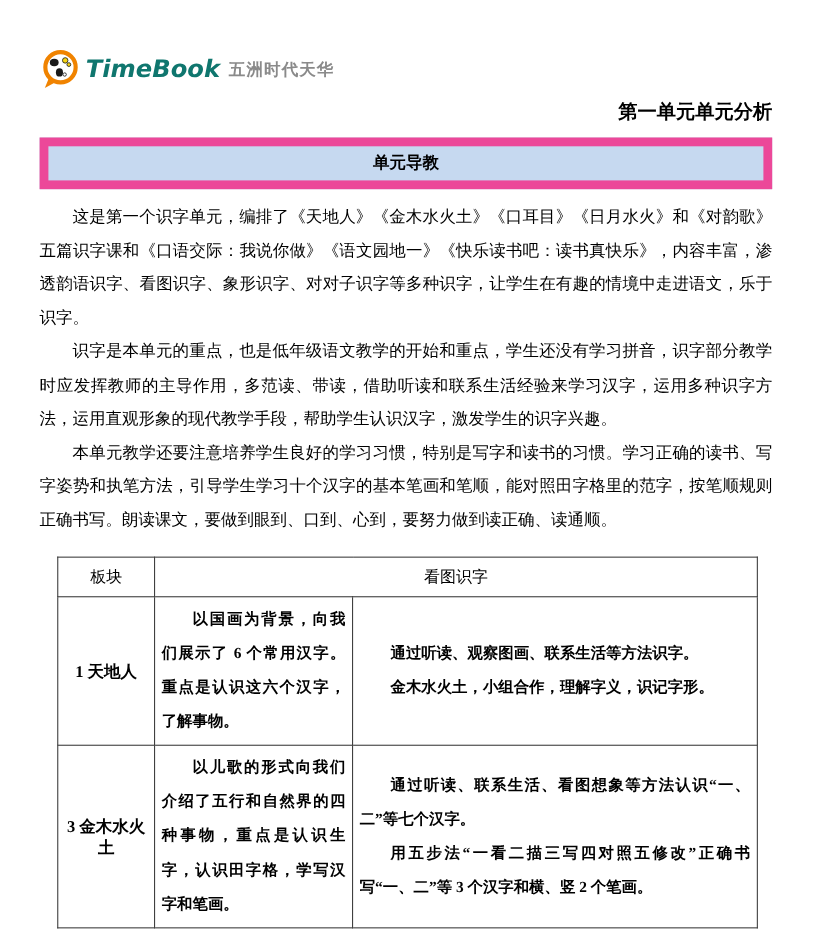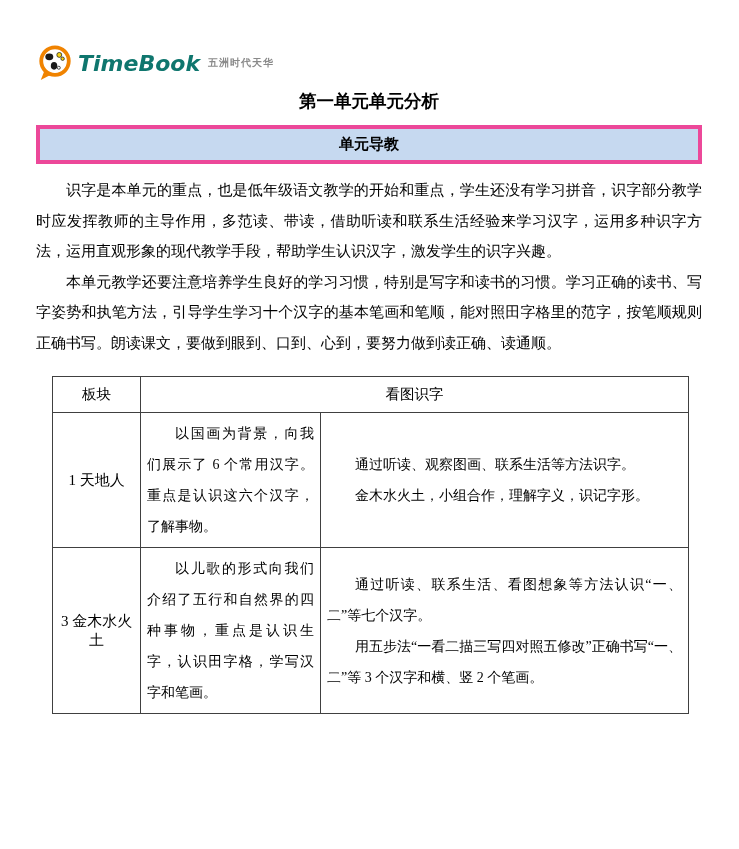--- a/index.html
+++ b/index.html
@@ -9,37 +9,37 @@
   }
   .page{padding:44px 37px 0 36px;}
   
   .logo-row{display:flex;align-items:center;height:38px;}
   .logo-icon{width:38px;height:38px;flex:0 0 auto;}
   .logo-icon svg{width:38px;height:38px;display:block;}
   .brand{
     font-family:"DejaVu Sans","Liberation Sans",sans-serif;
     font-weight:bold;font-style:italic;font-size:22px;color:#0f766e;margin-left:4px;
   }
-  .company{font-size:10px;font-weight:bold;color:#8A8A8A;margin-left:8px;letter-spacing:1px;}
+  .company{font-size:15px;font-weight:bold;color:#8A8A8A;margin-left:8px;letter-spacing:1px;}
   
-  .doc-title{margin:7px 0 0;text-align:center;font-size:17.5px;font-weight:bold;line-height:24px;}
+  .doc-title{margin:7px 0 0;text-align:right;font-size:17.5px;font-weight:bold;line-height:24px;}
   
   .banner{
-    margin-top:12px;height:31px;border:4px solid #ec4899;background:#C6D9F0;
+    margin-top:12px;height:31px;border:8px solid #ec4899;background:#C6D9F0;
     display:flex;align-items:center;justify-content:center;
     font-weight:bold;font-size:15px;
   }
   
   .body-text{margin-top:11px;}
   .para{margin:0;font-size:15px;line-height:30.5px;text-indent:2em;text-align:justify;}
   
   .analysis-table{
     margin:18px 0 0 16px;border-collapse:collapse;table-layout:fixed;width:636px;
   }
-  .analysis-table th,.analysis-table td{border:1px solid #404040;}
+  .analysis-table th,.analysis-table td{border:1px solid #404040;font-weight:bold;}
   .analysis-table th{font-weight:normal;height:33px;font-size:14.5px;}
   .cell-module{text-align:center;vertical-align:middle;font-size:15px;padding:0 2px;}
   .cell-desc,.cell-focus{vertical-align:middle;padding:5px 6px;}
   .row1{height:124px;}
   .cell-p{margin:0;font-size:14px;text-indent:2em;line-height:31px;text-align:justify;}
 </style>
 </head>
 <body>
 
 <div class="page">
@@ -60,20 +60,21 @@
     <span class="company">五洲时代天华</span>
   </header>
 
   <h1 class="doc-title">第一单元单元分析</h1>
 
   <div class="banner">
     <span>单元导教</span>
   </div>
 
   <div class="body-text">
+    <p class="para">这是第一个识字单元，编排了《天地人》《金木水火土》《口耳目》《日月水火》和《对韵歌》五篇识字课和《口语交际：我说你做》《语文园地一》《快乐读书吧：读书真快乐》，内容丰富，渗透韵语识字、看图识字、象形识字、对对子识字等多种识字，让学生在有趣的情境中走进语文，乐于识字。</p>
     <p class="para">识字是本单元的重点，也是低年级语文教学的开始和重点，学生还没有学习拼音，识字部分教学时应发挥教师的主导作用，多范读、带读，借助听读和联系生活经验来学习汉字，运用多种识字方法，运用直观形象的现代教学手段，帮助学生认识汉字，激发学生的识字兴趣。</p>
     <p class="para">本单元教学还要注意培养学生良好的学习习惯，特别是写字和读书的习惯。学习正确的读书、写字姿势和执笔方法，引导学生学习十个汉字的基本笔画和笔顺，能对照田字格里的范字，按笔顺规则正确书写。朗读课文，要做到眼到、口到、心到，要努力做到读正确、读通顺。</p>
   </div>
 
   <table class="analysis-table">
     <colgroup>
       <col style="width:88px">
       <col style="width:180px">
       <col style="width:368px">
     </colgroup>

